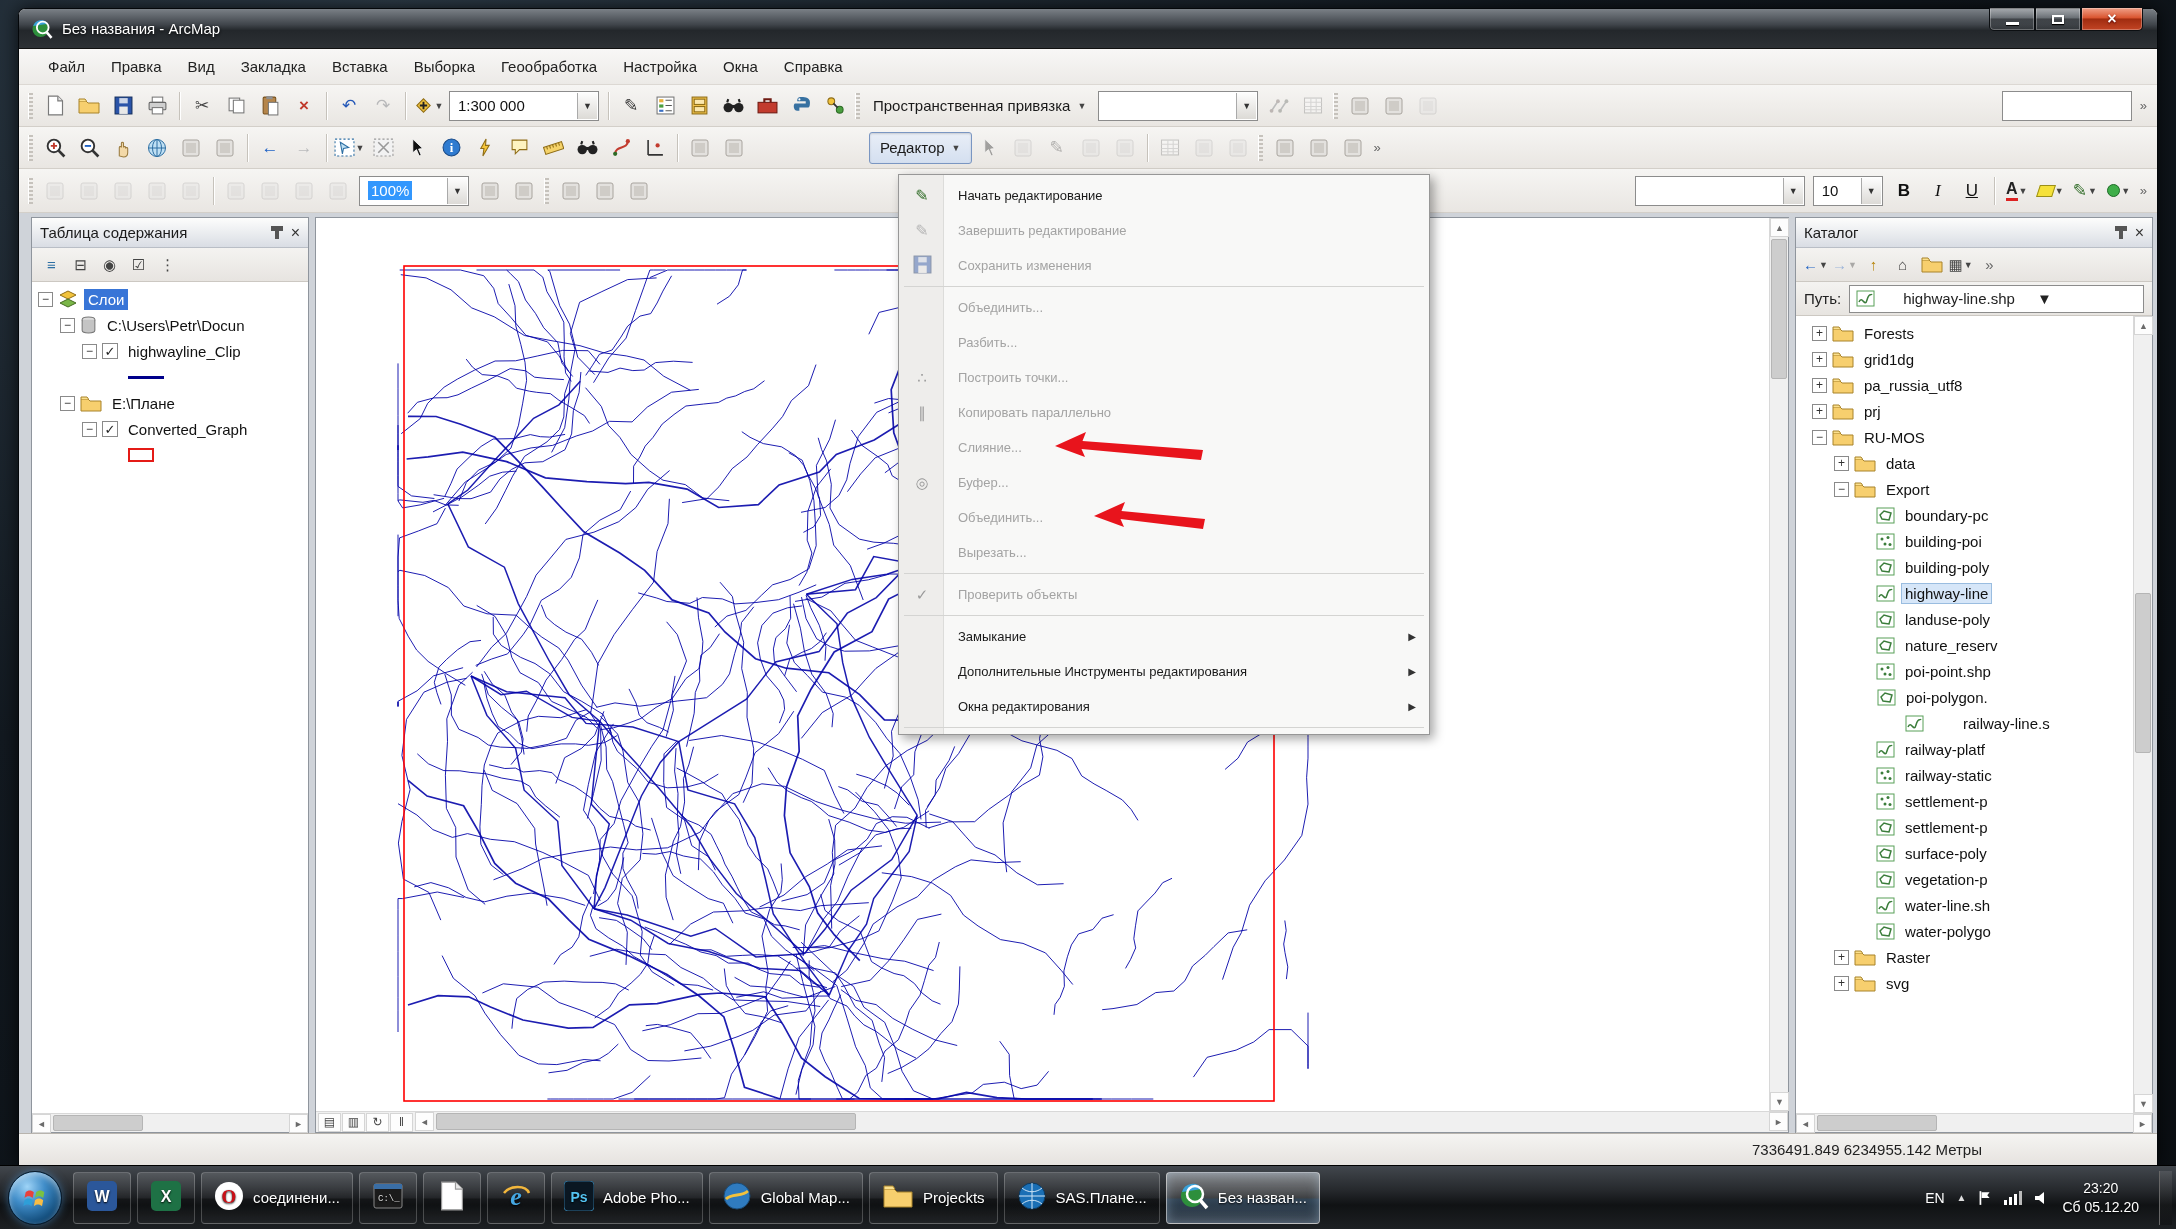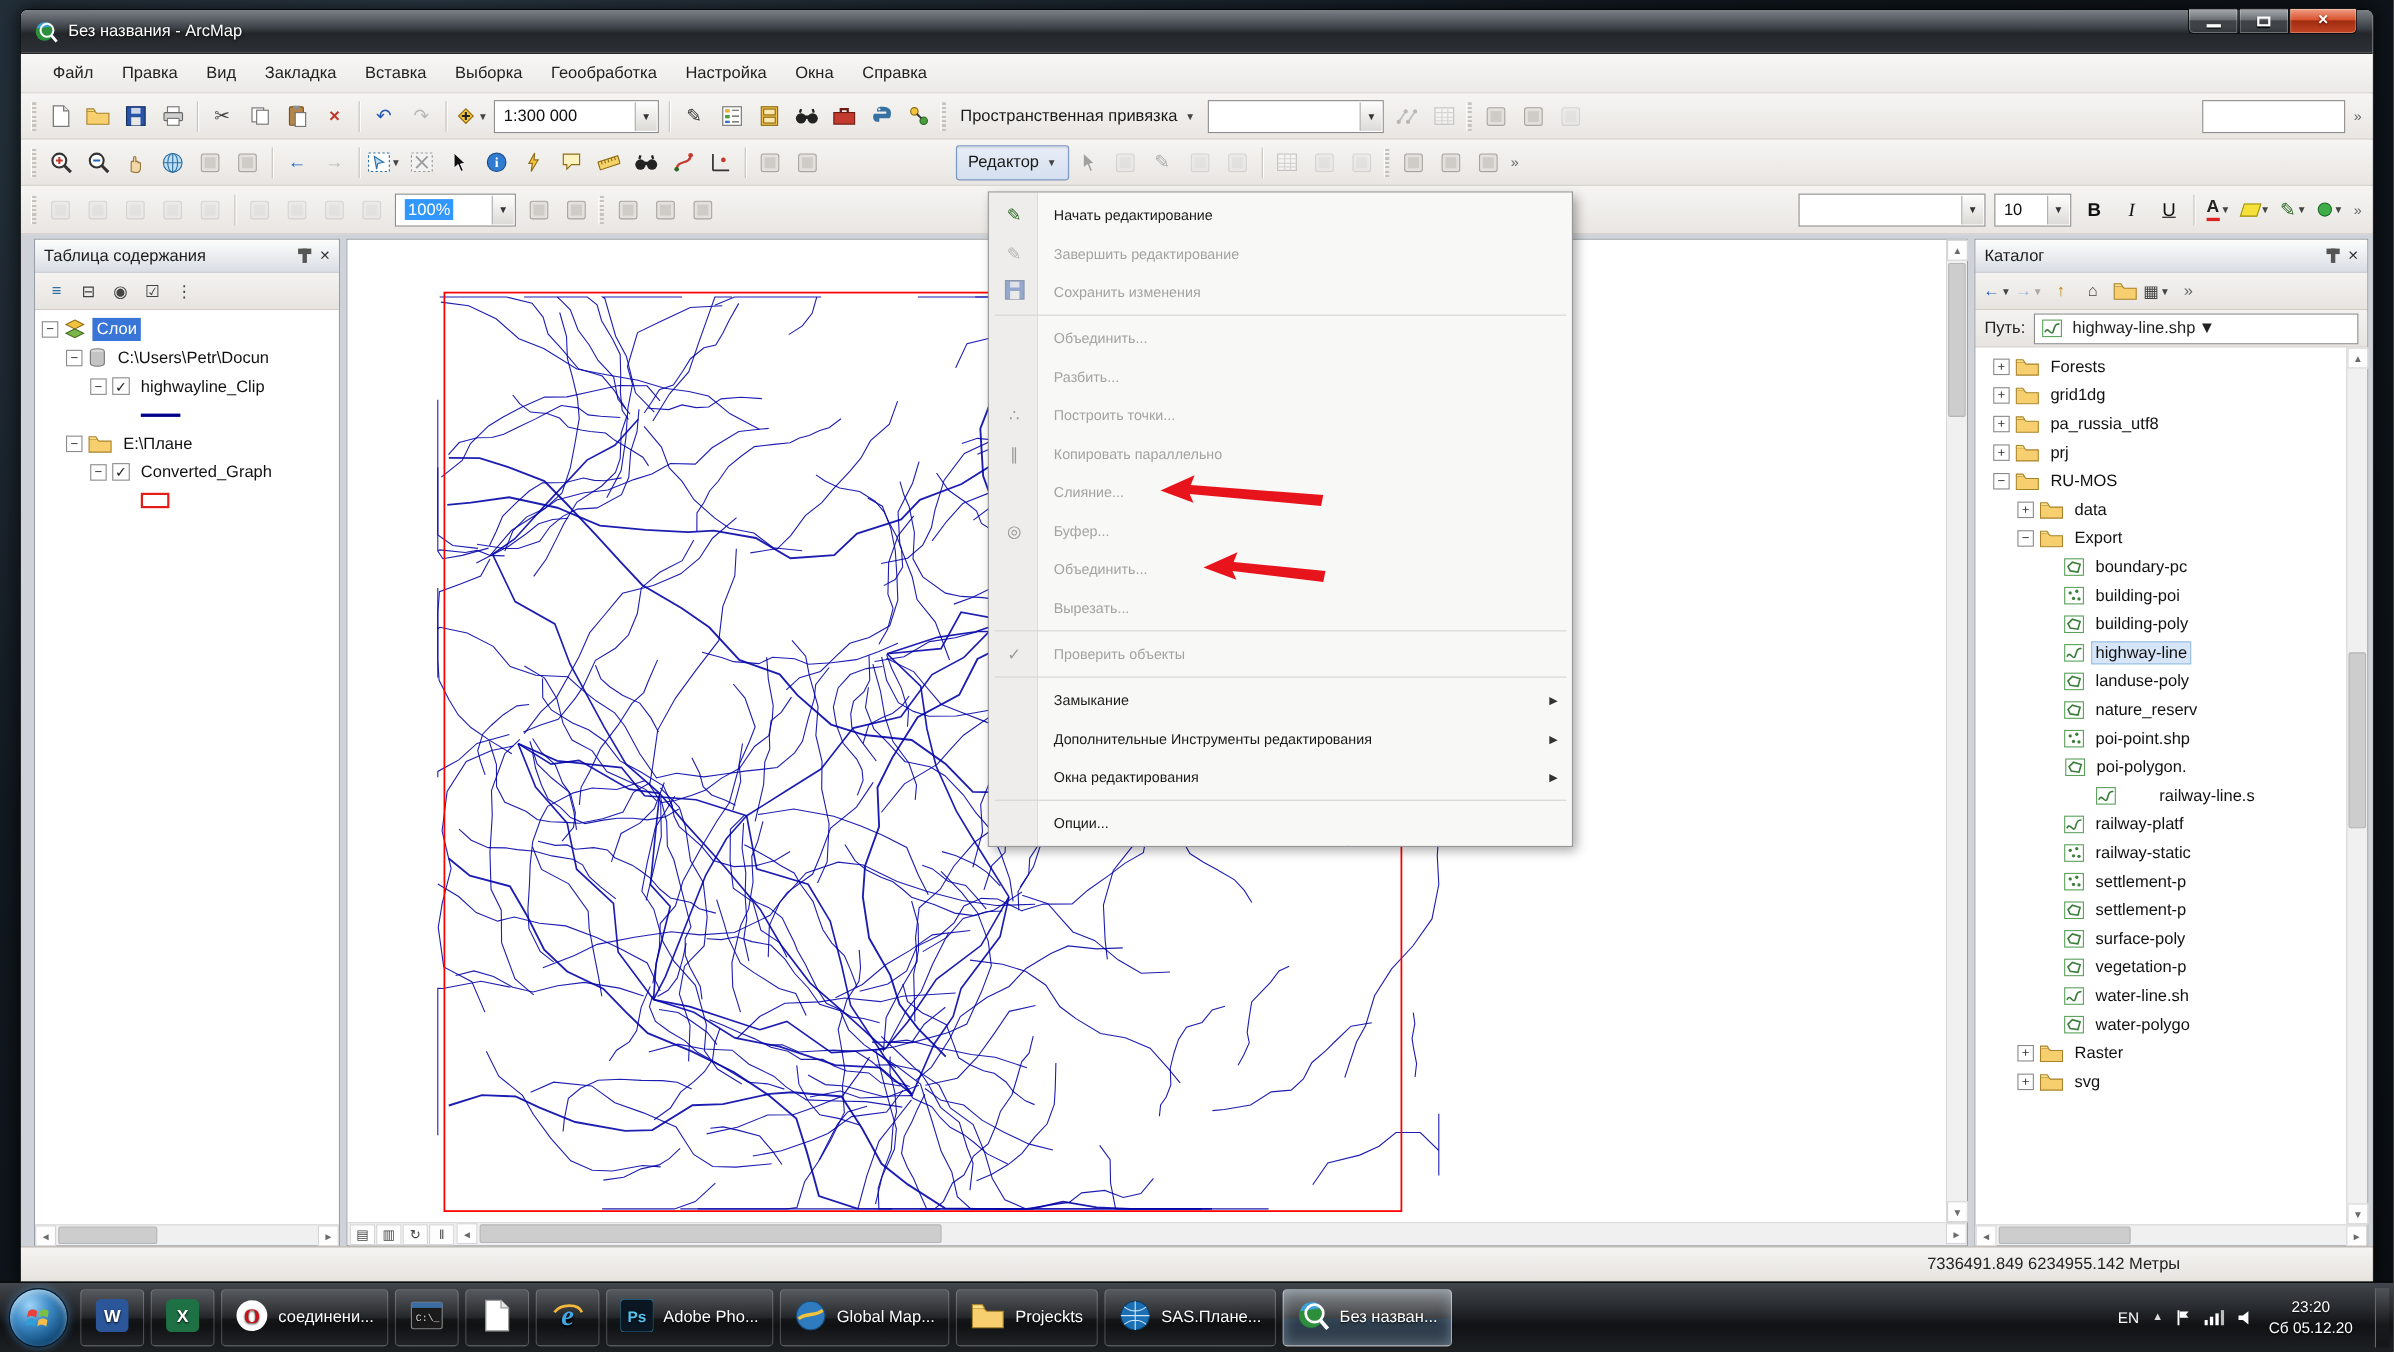--- a/index.html
+++ b/index.html
@@ -67,21 +67,21 @@
 .thumb-h{position:absolute;top:1px;bottom:1px;background:#cdcdcd;border:1px solid #b5b5b5;border-radius:2px}
 .thumb-v{position:absolute;left:1px;right:1px;background:#cdcdcd;border:1px solid #b5b5b5;border-radius:2px}
 #map-area{flex:1;min-width:0;display:flex;flex-direction:column;border:1px solid #8f959d;background:#fff}
 #map-row{flex:1;min-height:0;display:flex}
 #map-canvas{flex:1;min-width:0;position:relative;background:#fff}
 #map-svg{position:absolute;left:0;top:0;width:100%;height:100%}
 #map-bottom{height:21px;flex:none;display:flex;border-top:1px solid #d8d8d8;background:#f0f0f0}
 .view-btns{display:flex;align-items:center;padding:0 2px;gap:1px}
 .vb{width:23px;height:19px;display:flex;align-items:center;justify-content:center;font-size:12px;color:#444;background:#fdfdfd;border:1px solid #d5d5d5}
 .path-row{height:34px;flex:none;display:flex;align-items:center;padding:0 8px;gap:8px;background:linear-gradient(#f4f3f1,#e7e4e0);border-bottom:1px solid #ccc8c2;font-size:15px;color:#222}
-.path-combo{flex:1;height:28px;background:#fff;border:1px solid #8c8c8c;display:flex;align-items:center;padding:0 24px 0 6px;position:relative;font-size:15px;gap:3px;white-space:nowrap;overflow:hidden}
+.path-combo{flex:1;height:28px;background:#fff;border:1px solid #8c8c8c;display:flex;align-items:center;padding:0 24px 0 6px;position:relative;font-size:15px;gap:22px;white-space:nowrap;overflow:hidden}
 #cat-body{flex:1;min-height:0;display:flex}
 #cat-tree{flex:1;min-width:0}
 #statusbar{height:32px;flex:none;display:flex;align-items:center;background:linear-gradient(#f5f4f2,#e6e3df);border-top:1px solid #b8b4ae;font-size:15px;color:#222}
 .sb-coords{margin-left:auto}
 .sb-pad{width:175px;flex:none}
 #editor-menu{position:absolute;left:879px;top:165px;width:532px;border:1px solid #979797;box-shadow:4px 4px 10px rgba(0,0,0,.35);z-index:60;padding:3px 1px;background:linear-gradient(to right,#eeedeb 0,#eeedeb 44px,#dcdcda 44px,#dcdcda 45px,#f8f8f7 45px)}
 .em-item{height:35px;display:flex;align-items:center;padding-right:12px}
 .em-icon{width:44px;flex:none;display:flex;align-items:center;justify-content:center;font-size:15px}
 .em-label{margin-left:14px;font-size:13px;color:#1a1a1a;white-space:nowrap}
 .em-item.dis .em-label{color:#a3a3a3}
@@ -1387,24 +1387,20 @@
           <span class="em-icon"></span>
           <span class="em-label">Дополнительные Инструменты редактирования</span>
           <span class="em-sub">▶</span>
         </div>
         <div class="em-item">
           <span class="em-icon"></span>
           <span class="em-label">Окна редактирования</span>
           <span class="em-sub">▶</span>
         </div>
         <div class="em-sep"></div>
-        <div class="em-item">
-          <span class="em-icon"></span>
-          <span class="em-label">Опции...</span>
-        </div>
       </div>
 
     <svg id="arrow1" class="anno" width="155" height="34" viewBox="0 0 155 34">
         <path d="M3 17 L34 3 L30.5 12 L151 21 L149 31 L29.5 20 L33 28 Z" fill="#e8141c"></path>
       </svg>
     <svg id="arrow2" class="anno" width="118" height="34" viewBox="0 0 118 34">
         <path d="M3 17 L34 3 L30.5 12 L114 20 L112 30 L29.5 20 L33 28 Z" fill="#e8141c"></path>
       </svg>
   </div>
 

